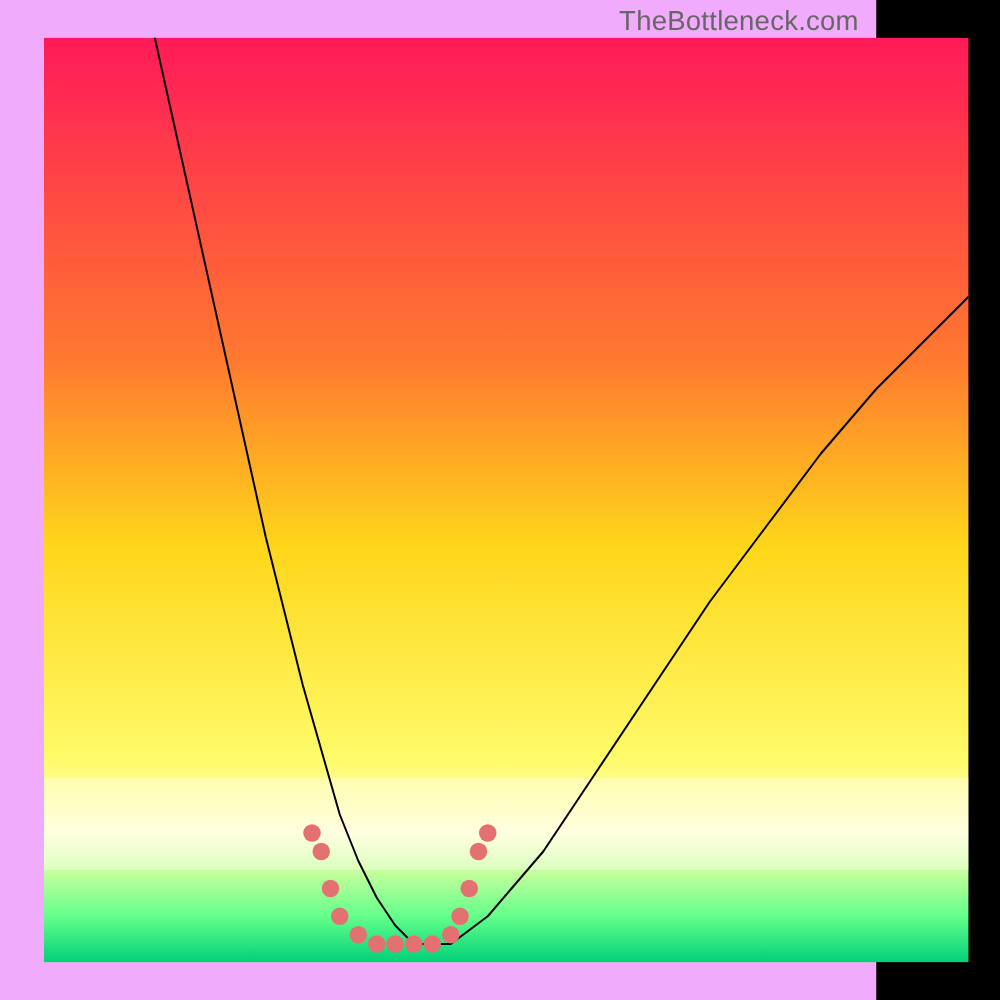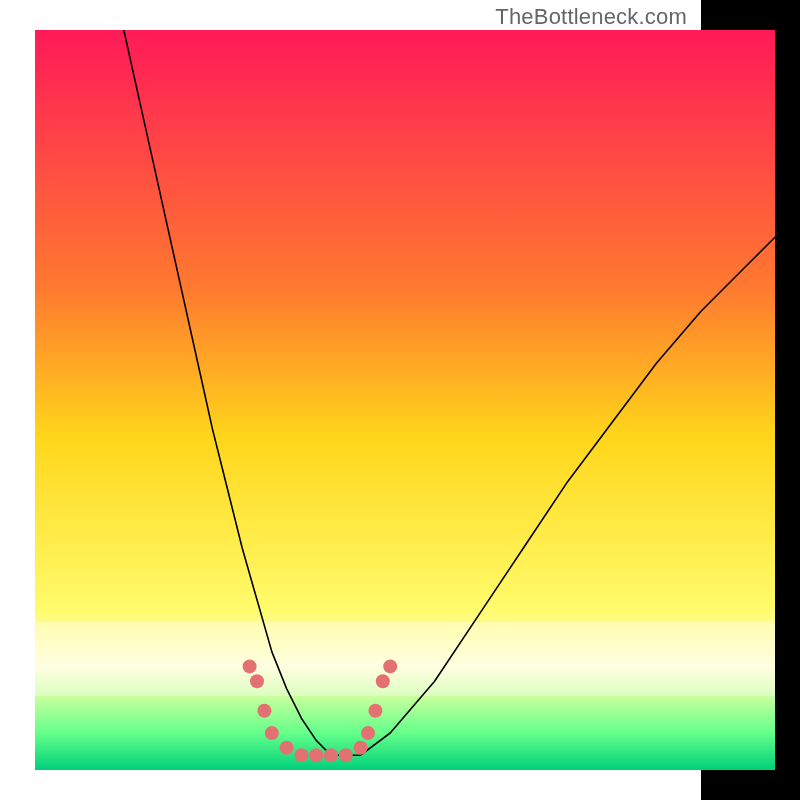--- a/index.html
+++ b/index.html
@@ -8,21 +8,21 @@
     width: 800px;
     height: 800px;
     overflow: hidden;
     background: #000;
     font-family: Arial, Helvetica, sans-serif;
   }
   .frame {
     position: relative;
     width: 701px;
     height: 800px;
-    background: #ffffff;
+    background: #f0abfc;
   }
   .watermark {
     position: absolute;
     top: 4px;
     right: 14px;
     color: #666;
     font-size: 22px;
     font-weight: 500;
     letter-spacing: 0.2px;
     z-index: 5;

